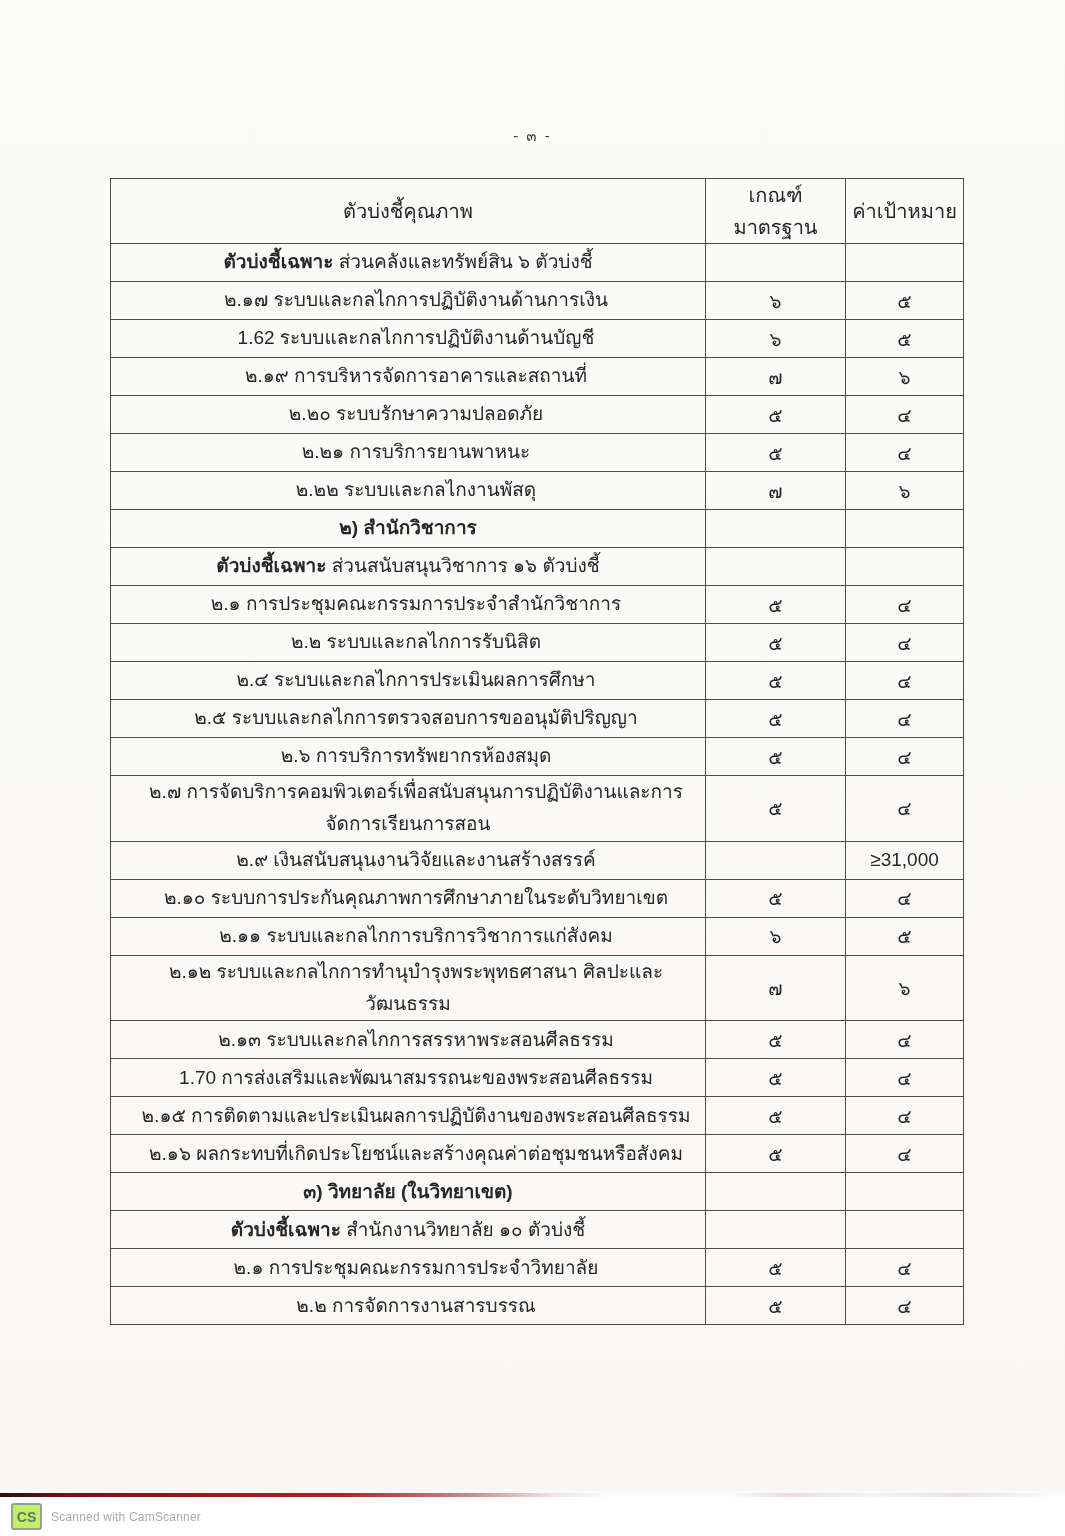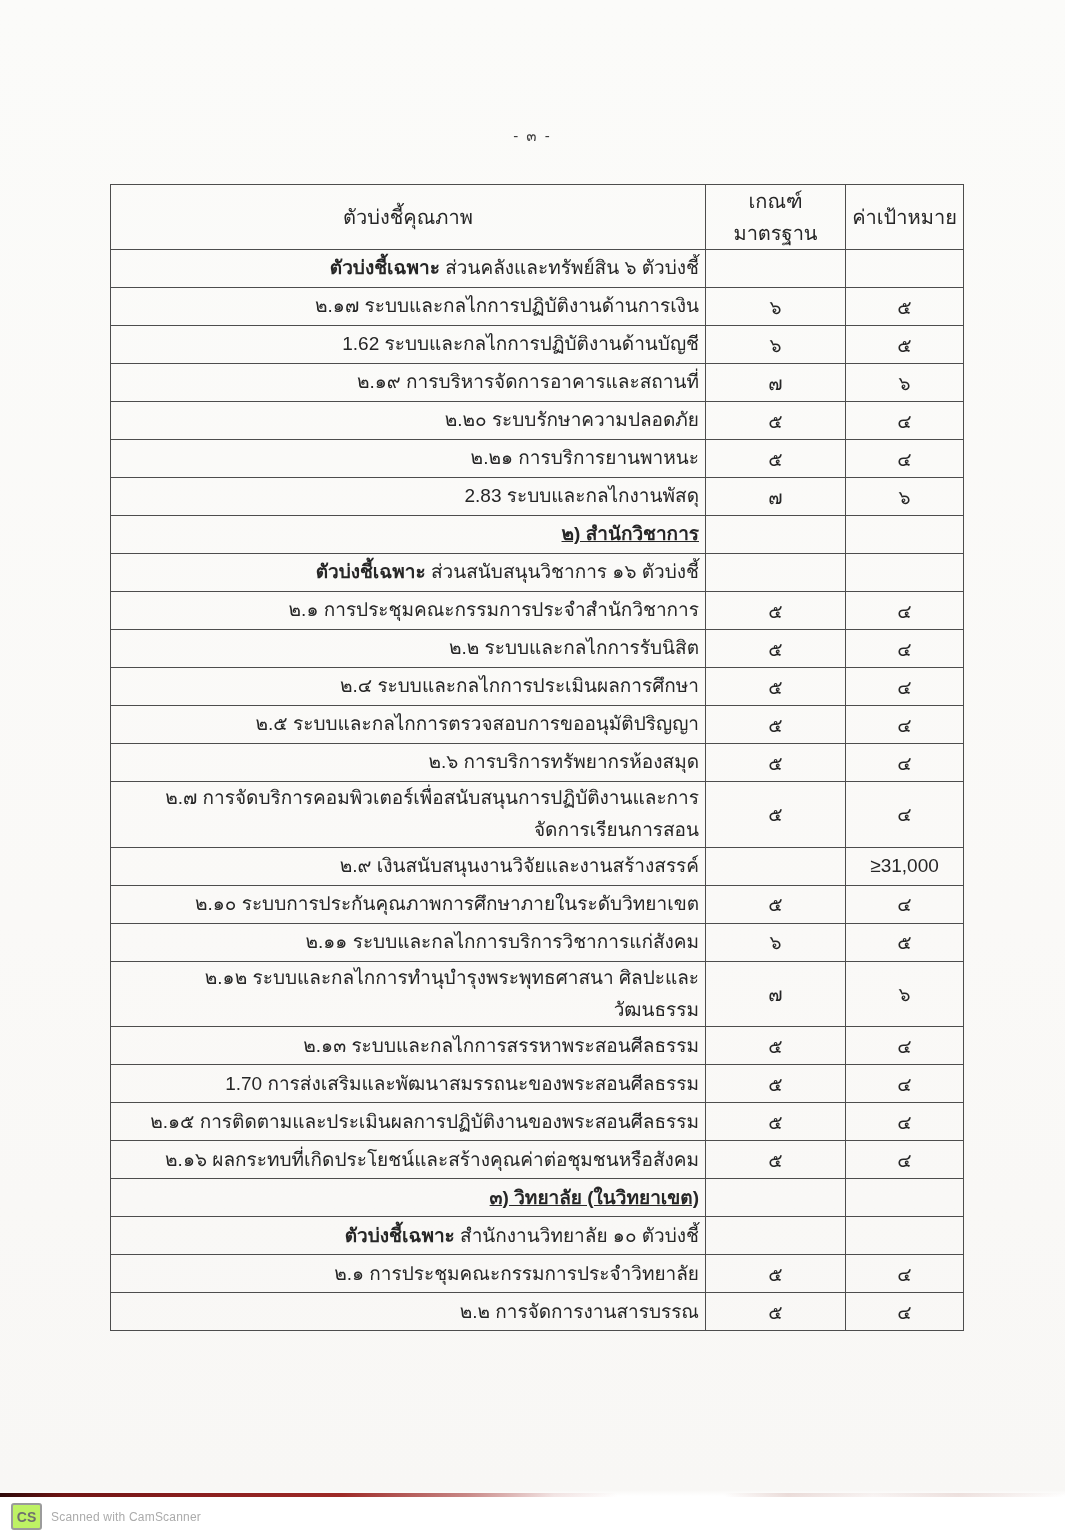--- a/index.html
+++ b/index.html
@@ -11,36 +11,36 @@
   .page{
     position:relative;width:1065px;height:1536px;overflow:hidden;
     background:linear-gradient(180deg,#fbfbf9 0%,#faf9f7 60%,#f8f7f5 97%,#ffffff 97.4%,#ffffff 100%);
     color:#262626;
   }
   .page-number{
     position:absolute;top:124px;left:0;width:100%;
     text-align:center;font-size:15px;letter-spacing:2px;color:#3c3c3c;
   }
   table.indicator-table{
-    position:absolute;top:184px;left:110px;width:853px;
+    position:absolute;top:178px;left:110px;width:853px;
     border-collapse:collapse;table-layout:fixed;
     font-size:19px;color:#262626;
   }
   .indicator-table th,.indicator-table td{
     border:1px solid #4d4d4d;
     padding:0 6px;vertical-align:middle;
     overflow:hidden;
   }
   .indicator-table thead tr{height:46px;}
   .indicator-table tbody tr{height:38px;}
   .indicator-table th{font-weight:normal;text-align:center;font-size:20px;}
-  td.c-label{text-align:right;line-height:1.7;}
+  td.c-label{text-align:center;line-height:1.7;}
   td.c-label.item{text-indent:16px;}
   td.c-val{text-align:center;}
-  tr.section td.c-label{font-weight:bold;text-decoration:underline;}
+  tr.section td.c-label{font-weight:bold;}
   tr.section-mixed td.c-label{font-weight:normal;}
   tr.section-mixed td.c-label b{font-weight:bold;}
   tr.tall{height:76px;}
   
   .scan-edge-line{
     position:absolute;left:0;top:1493px;width:100%;height:4px;
     background:linear-gradient(to right,
       #2e0a0a 0%, #6f1414 6%, #8a1f1f 18%, #9e2a27 32%,
       rgba(158,42,39,0.55) 44%, rgba(158,42,39,0.12) 52%,
       rgba(158,42,39,0) 58%, rgba(158,42,39,0) 68%,
@@ -106,21 +106,21 @@
           <td class="c-label item">๒.๒๐ ระบบรักษาความปลอดภัย</td>
           <td class="c-val">๕</td>
           <td class="c-val">๔</td>
         </tr>
         <tr>
           <td class="c-label item">๒.๒๑ การบริการยานพาหนะ</td>
           <td class="c-val">๕</td>
           <td class="c-val">๔</td>
         </tr>
         <tr>
-          <td class="c-label item">2.83 ระบบและกลไกงานพัสดุ</td>
+          <td class="c-label item">๒.๒๒ ระบบและกลไกงานพัสดุ</td>
           <td class="c-val">๗</td>
           <td class="c-val">๖</td>
         </tr>
         <tr class="section">
           <td class="c-label">๒) สำนักวิชาการ</td>
           <td class="c-val"></td>
           <td class="c-val"></td>
         </tr>
         <tr class="section-mixed">
           <td class="c-label"><b>ตัวบ่งชี้เฉพาะ</b> ส่วนสนับสนุนวิชาการ ๑๖ ตัวบ่งชี้</td>

